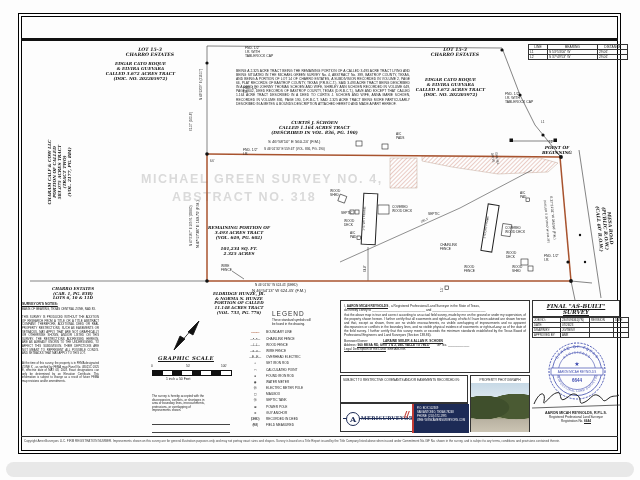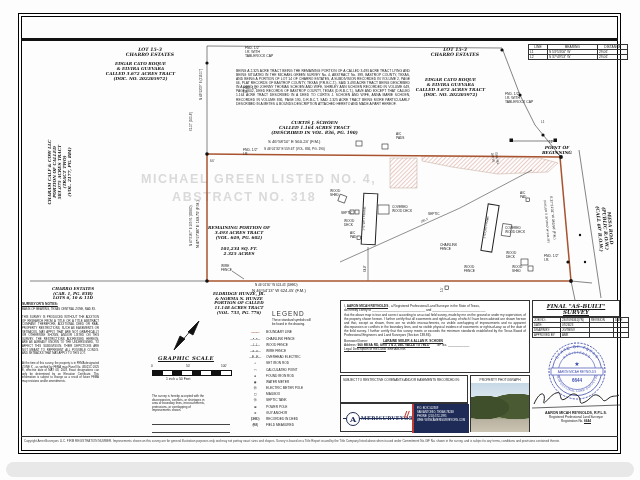--- a/index.html
+++ b/index.html
@@ -39,21 +39,21 @@
 <body>
 
 <div id="canvas">
 
   <div class="abs frame" style="left:18px;top:13px;width:603px;height:441px;"></div>
   <div class="abs" style="left:21px;top:16px;width:597px;height:435px;border:0.7px solid #000;box-sizing:border-box;"></div>
   <div class="abs" style="left:21px;top:38px;width:597px;height:3px;background:#111;"></div>
   <div class="abs" style="left:21px;top:436px;width:597px;height:0.8px;background:#333;"></div>
   <div class="abs" style="left:6px;top:462px;width:628px;height:15px;background:#e8e8e8;border-radius:8px;"></div>
 
-  <div class="abs wm" style="left:141px;top:172px;">MICHAEL GREEN LISTED NO. 4,</div>
+  <div class="abs wm" style="left:141px;top:172px;">MICHAEL GREEN SURVEY NO. 4,</div>
   <div class="abs wm" style="left:172px;top:190px;">ABSTRACT NO. 318</div>
 
   <svg class="abs" style="left:0;top:0;" width="640" height="480" viewBox="0 0 640 480">
     <defs>
       <pattern id="hatch" width="3" height="3" patternUnits="userSpaceOnUse" patternTransform="rotate(45)">
         <line x1="0" y1="0" x2="0" y2="3" stroke="#c4705a" stroke-width="0.7"></line>
       </pattern>
     </defs>
 
     <polygon points="422,156 540,158 558,163 548,172 498,174 452,167 422,161" fill="url(#hatch)" stroke="#b59684" stroke-width="0.4"></polygon>

